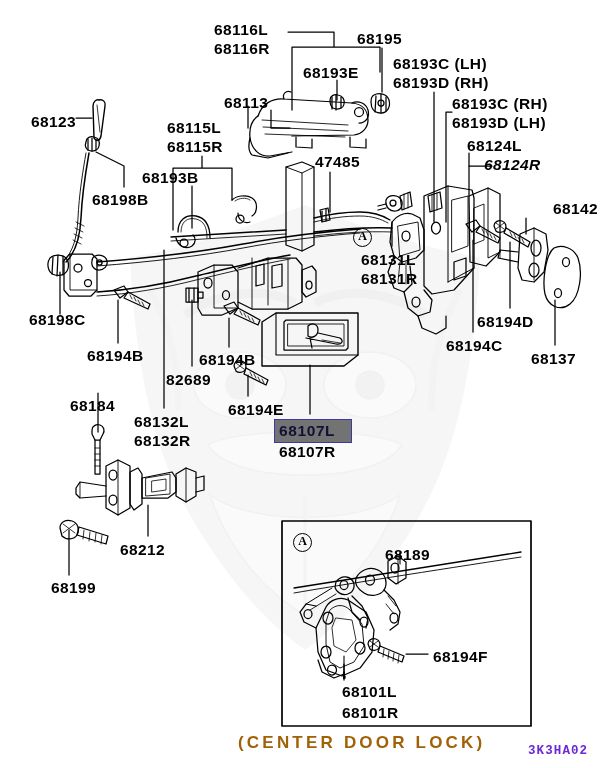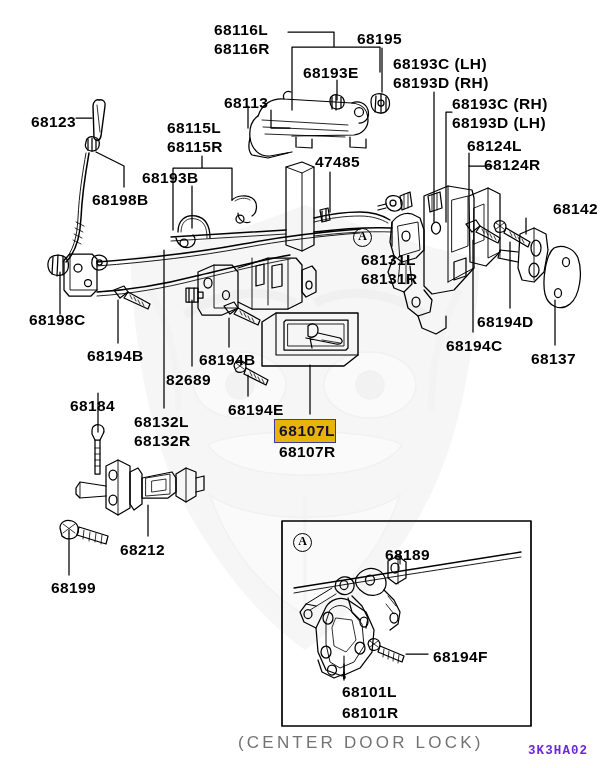--- a/index.html
+++ b/index.html
@@ -44,37 +44,37 @@
     z-index: 3;
     font-family: "Liberation Sans", sans-serif;
     font-size: 15.5px;
     font-weight: bold;
     color: #000000;
     letter-spacing: 0.4px;
     white-space: nowrap;
     line-height: 19px;
   }
   .lbl.hl {
-    background: #eab308;
+    background: #737373;
     border: 1.5px solid #3b3b9e;
     color: #111133;
-    padding: 1px 0 2px 4px;
+    padding: 1px 16px 2px 4px;
     margin-left: -5px;
     margin-top: -2px;
     letter-spacing: 0.6px;
     text-align: center;
   }
   .caption {
     position: absolute;
     z-index: 3;
     font-family: "Liberation Sans", sans-serif;
-    font-weight: normal;
+    font-weight: bold;
     font-size: 17px;
     letter-spacing: 3.2px;
-    color: #737373;
+    color: #a16207;
     white-space: nowrap;
   }
   .sheetcode {
     position: absolute;
     z-index: 3;
     font-family: "Liberation Mono", monospace;
     font-weight: bold;
     font-size: 12.5px;
     letter-spacing: 1.1px;
     color: #6d28d9;
@@ -433,21 +433,21 @@
       <div class="lbl" style="left: 303px; top: 63px;">68193E</div>
       <div class="lbl" style="left: 393px; top: 54px;">68193C (LH)</div>
       <div class="lbl" style="left: 393px; top: 73px;">68193D (RH)</div>
       <div class="lbl" style="left: 452px; top: 94px;">68193C (RH)</div>
       <div class="lbl" style="left: 452px; top: 113px;">68193D (LH)</div>
       <div class="lbl" style="left: 224px; top: 93px;">68113</div>
       <div class="lbl" style="left: 31px; top: 112px;">68123</div>
       <div class="lbl" style="left: 167px; top: 118px;">68115L</div>
       <div class="lbl" style="left: 167px; top: 137px;">68115R</div>
       <div class="lbl" style="left: 459px; top: 136px; margin-left: 8px;">68124L</div>
-      <div class="lbl" style="left: 484px; top: 155px;">68124R</div>
+      <div class="lbl" style="left: 484px; top: 155px; font-style: italic;">68124R</div>
       <div class="lbl" style="left: 315px; top: 152px;">47485</div>
       <div class="lbl" style="left: 142px; top: 168px;">68193B</div>
       <div class="lbl" style="left: 92px; top: 190px;">68198B</div>
       <div class="lbl" style="left: 510px; top: 199px; margin-left: 43px;">68142</div>
       <div class="lbl" style="left: 361px; top: 250px;">68131L</div>
       <div class="lbl" style="left: 361px; top: 269px;">68131R</div>
       <div class="lbl" style="left: 29px; top: 310px;">68198C</div>
       <div class="lbl" style="left: 477px; top: 312px;">68194D</div>
       <div class="lbl" style="left: 446px; top: 336px;">68194C</div>
       <div class="lbl" style="left: 531px; top: 349px;">68137</div>

